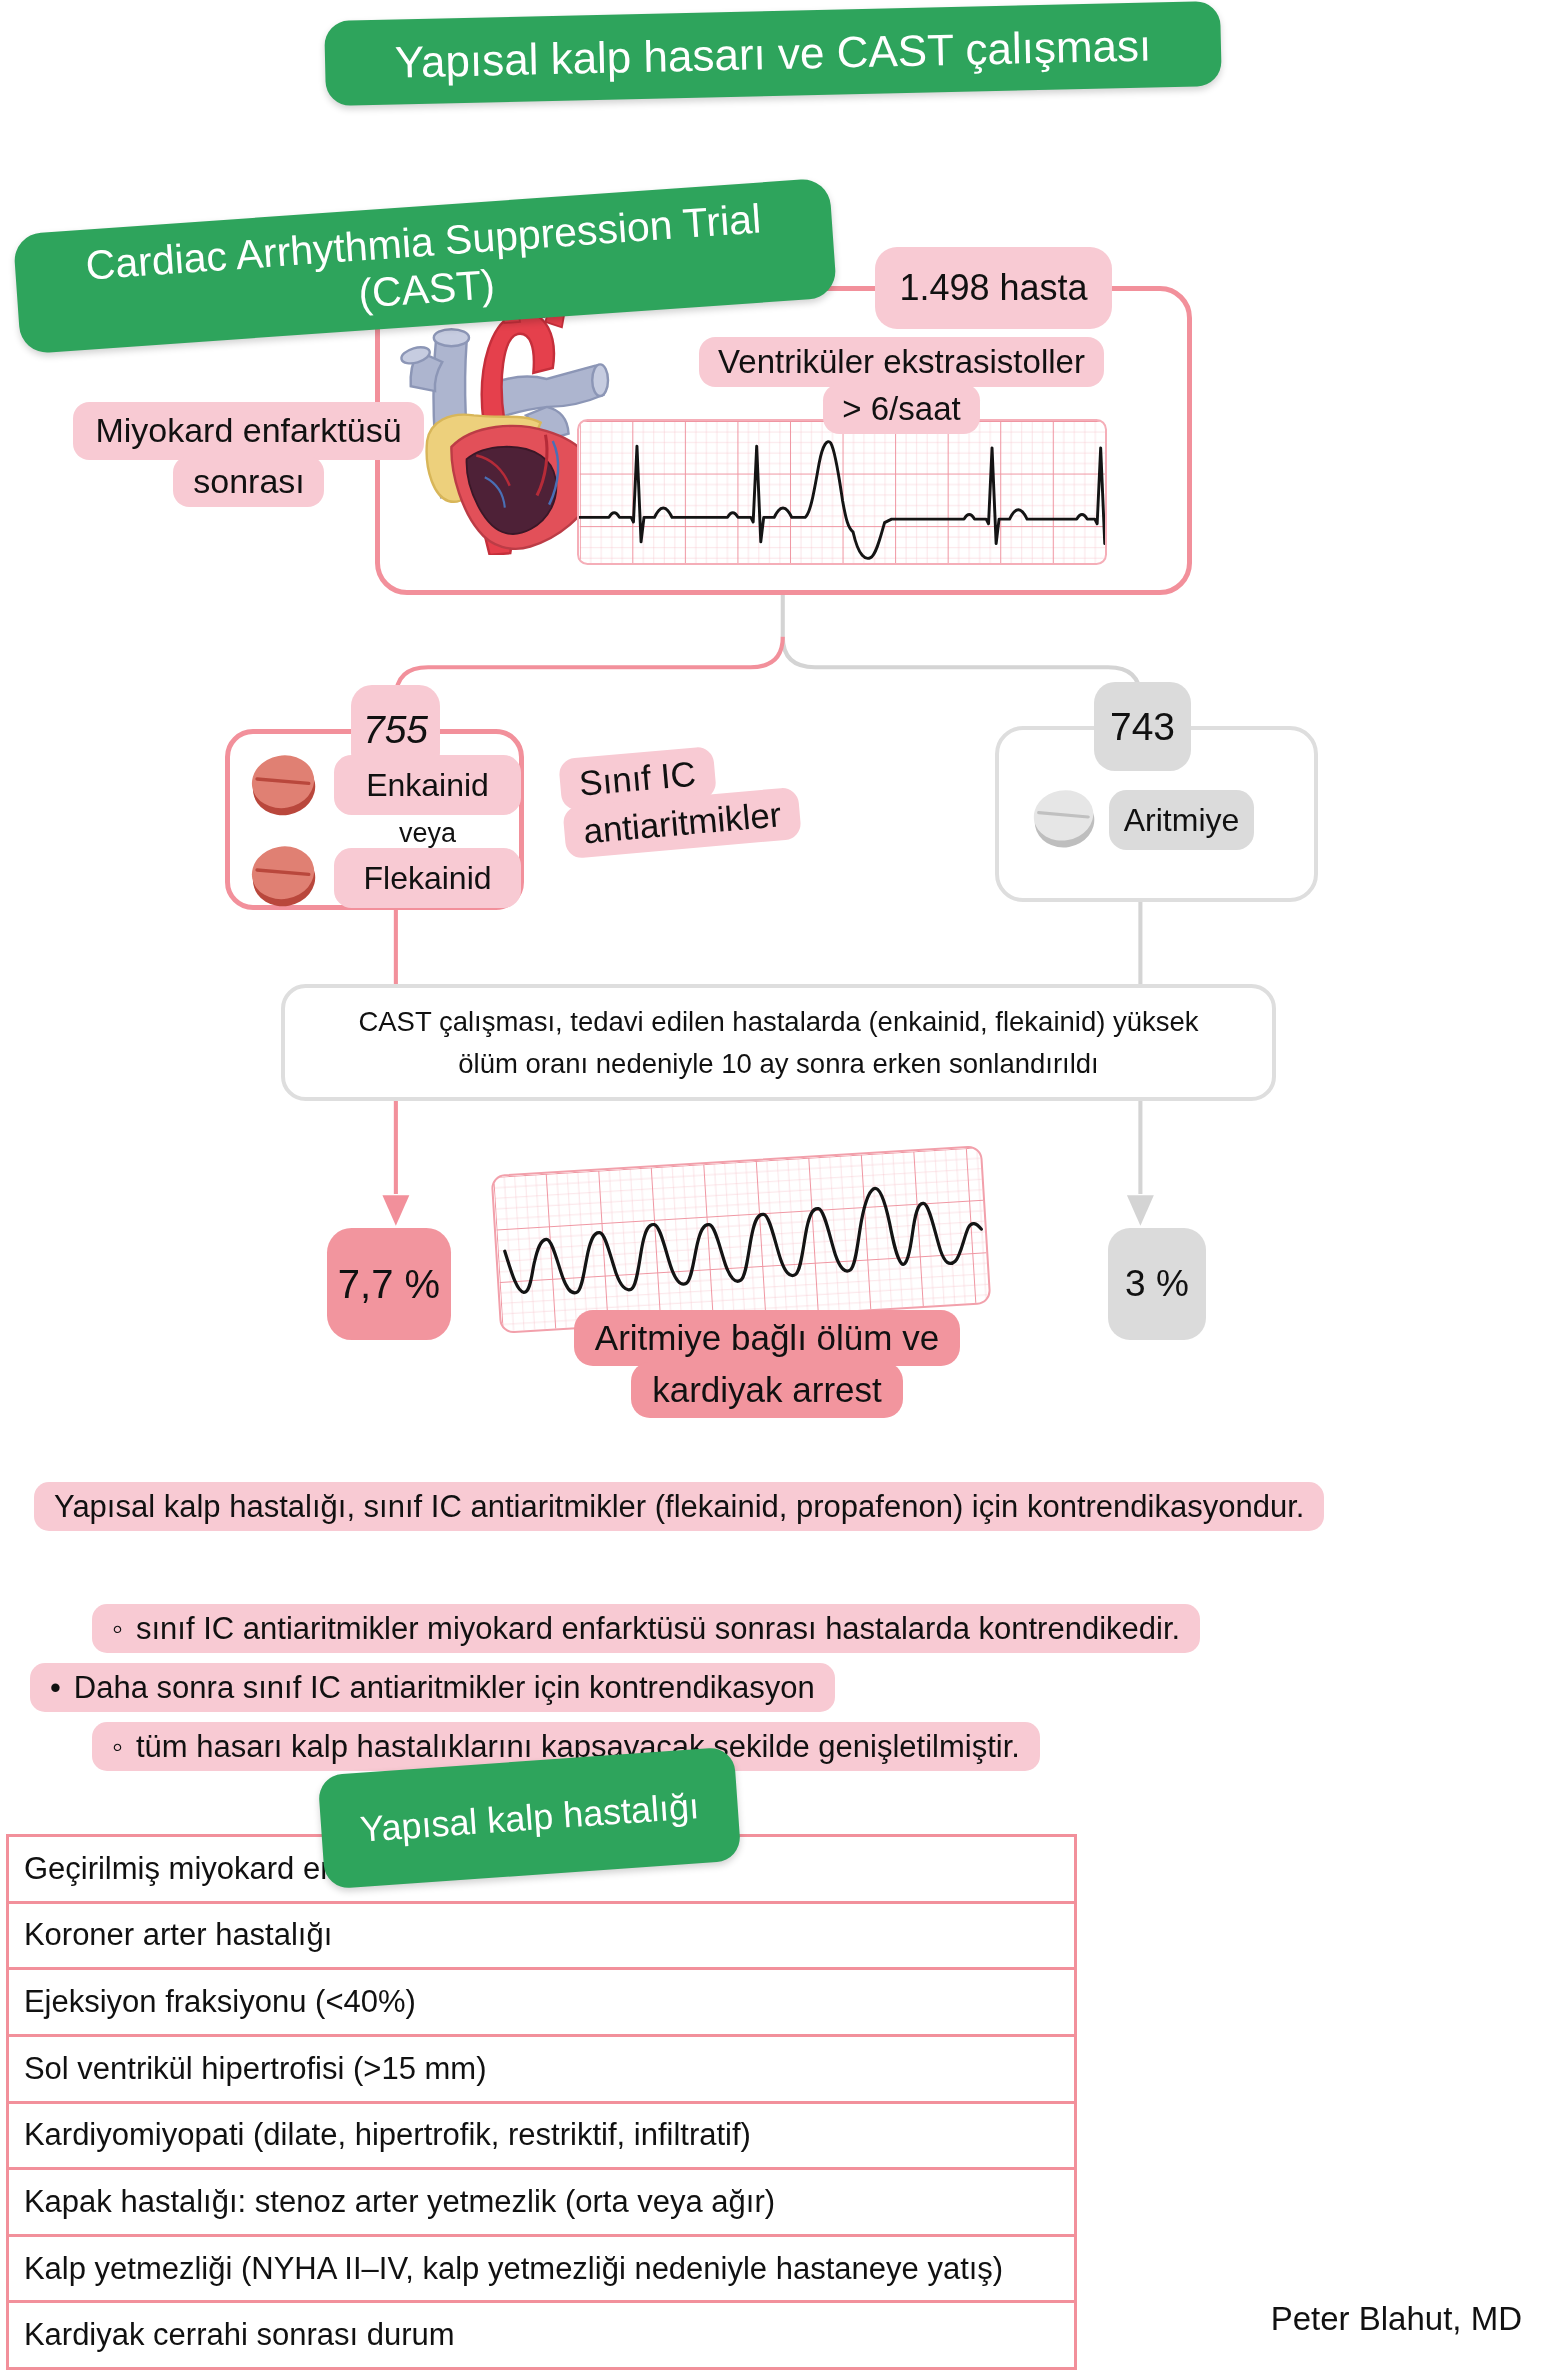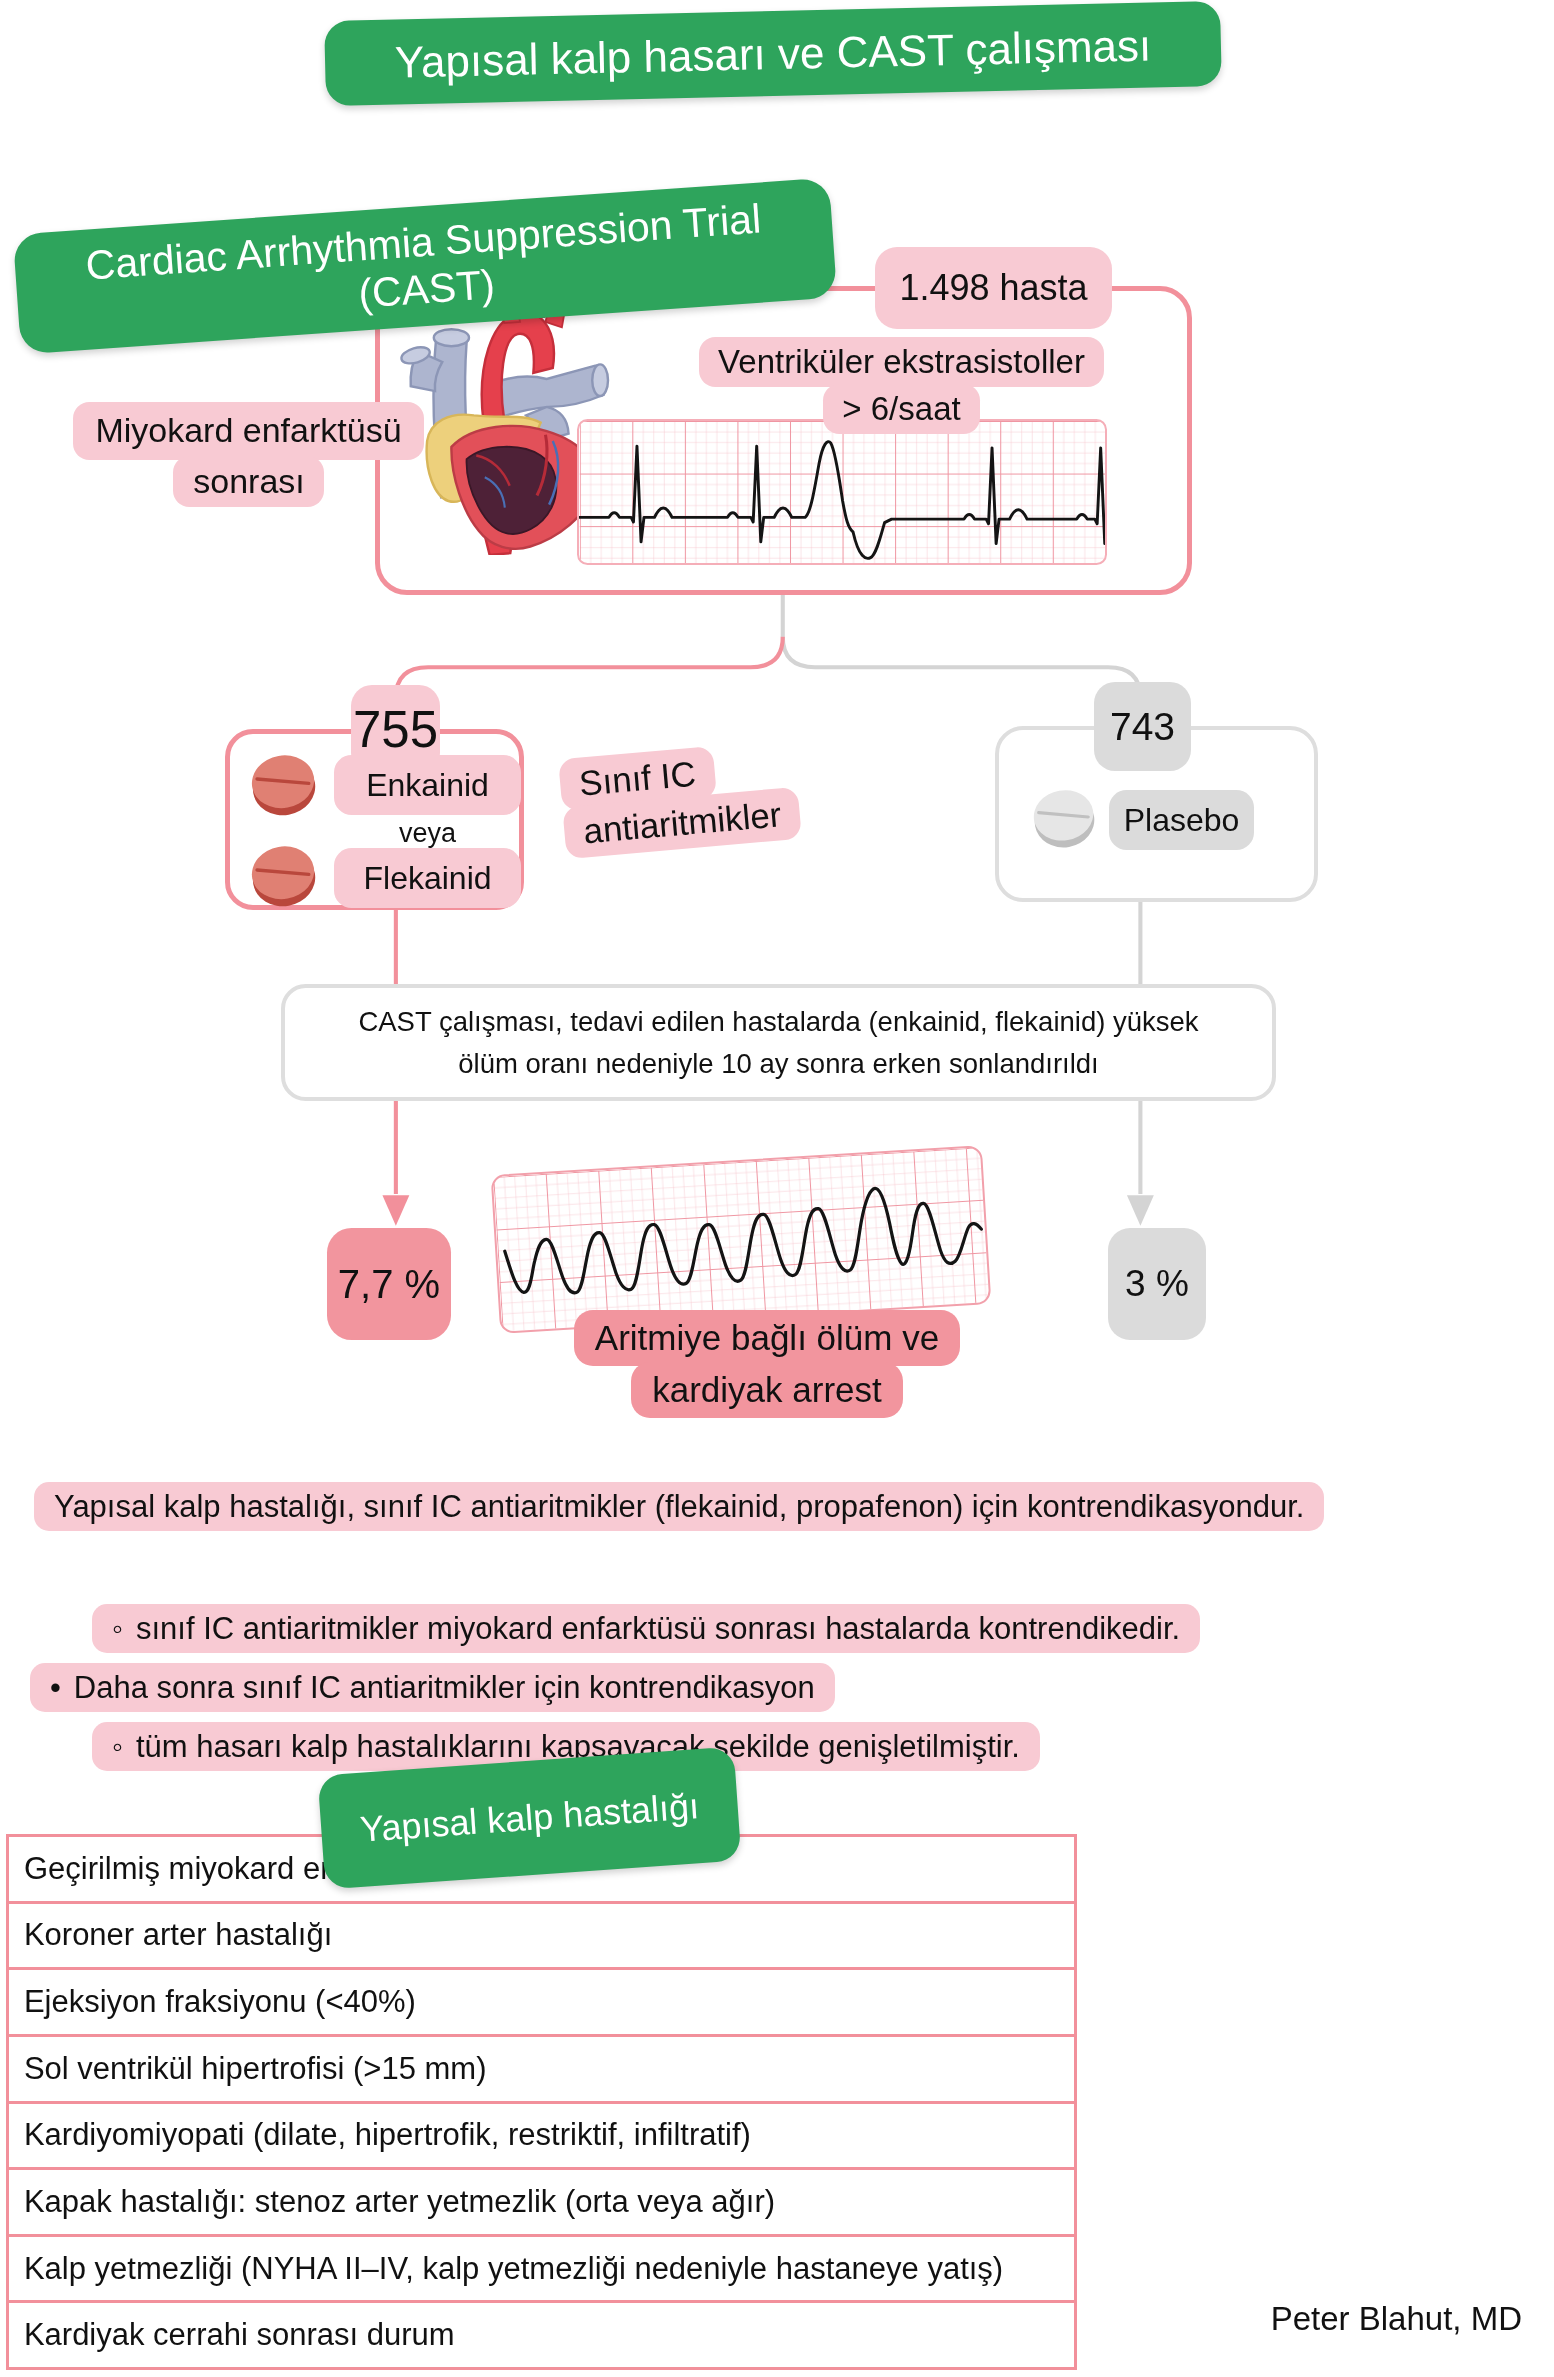--- a/index.html
+++ b/index.html
@@ -112,21 +112,21 @@
   <div class="badge green" style="left:325px;top:10.5px;width:896px;height:85px;border-radius:24.6px;font-size:44px;transform:rotate(-1.3deg);">
     <span>Yapısal kalp hasarı ve CAST çalışması</span>
   </div>
 
   <div class="badge green" style="left:16.4px;top:206px;width:818px;height:120px;border-radius:28px;font-size:41px;transform:rotate(-4deg);">
     <span>Cardiac Arrhythmia Suppression Trial (CAST)</span>
   </div>
 
   <div class="obox pink-border" style="left:225px;top:729px;width:299px;height:181px;border-radius:28px;"></div>
 
-  <div class="badge pink-light" style="left:351px;top:685px;width:89px;height:89px;border-radius:21px;font-size:51px;">
+  <div class="badge pink-light" style="left:351px;top:685px;width:89px;height:89px;border-radius:21px;font-size:39px;font-style:italic;">
     <span>755</span>
   </div>
 
   <svg class="abs" style="left:246px;top:751px;" width="75" height="67" viewBox="0 0 130 120">
     <g transform="rotate(-10 65 60)">
       <ellipse cx="65" cy="66" rx="56" ry="49" fill="#B9473C"></ellipse>
       <ellipse cx="65" cy="55" rx="56" ry="47" fill="#E08073"></ellipse>
       <path d="M20,42 L110,66" stroke="#B9473C" stroke-width="6" stroke-linecap="round" fill="none"></path>
     </g>
   </svg>
@@ -161,21 +161,21 @@
   </div>
 
   <svg class="abs" style="left:1029px;top:786px;" width="70" height="64" viewBox="0 0 130 120">
     <g transform="rotate(-10 65 60)">
       <ellipse cx="65" cy="66" rx="56" ry="49" fill="#BEBEBE"></ellipse>
       <ellipse cx="65" cy="55" rx="56" ry="47" fill="#E6E6E6"></ellipse>
       <path d="M20,42 L110,66" stroke="#C0C0C0" stroke-width="6" stroke-linecap="round" fill="none"></path>
     </g>
   </svg>
   <div class="badge gray-fill" style="left:1109px;top:790px;width:145px;height:60px;border-radius:17.6px;font-size:32px;">
-    <span>Plasebo</span>
+    <span>Aritmiye</span>
   </div>
 
   <div class="obox gray-border" style="left:281px;top:984px;width:995px;height:117px;border-radius:24.6px;display:flex;flex-direction:column;align-items:center;justify-content:center;">
     <div class="nowrap" style="font-size:27.5px;line-height:1.5;">CAST çalışması, tedavi edilen hastalarda (enkainid, flekainid) yüksek</div>
     <div class="nowrap" style="font-size:27.5px;line-height:1.5;">ölüm oranı nedeniyle 10 ay sonra erken sonlandırıldı</div>
   </div>
 
   <div class="badge pink-strong" style="left:327px;top:1228px;width:124px;height:112px;border-radius:24.6px;font-size:40px;">
     <span>7,7 %</span>
   </div>

